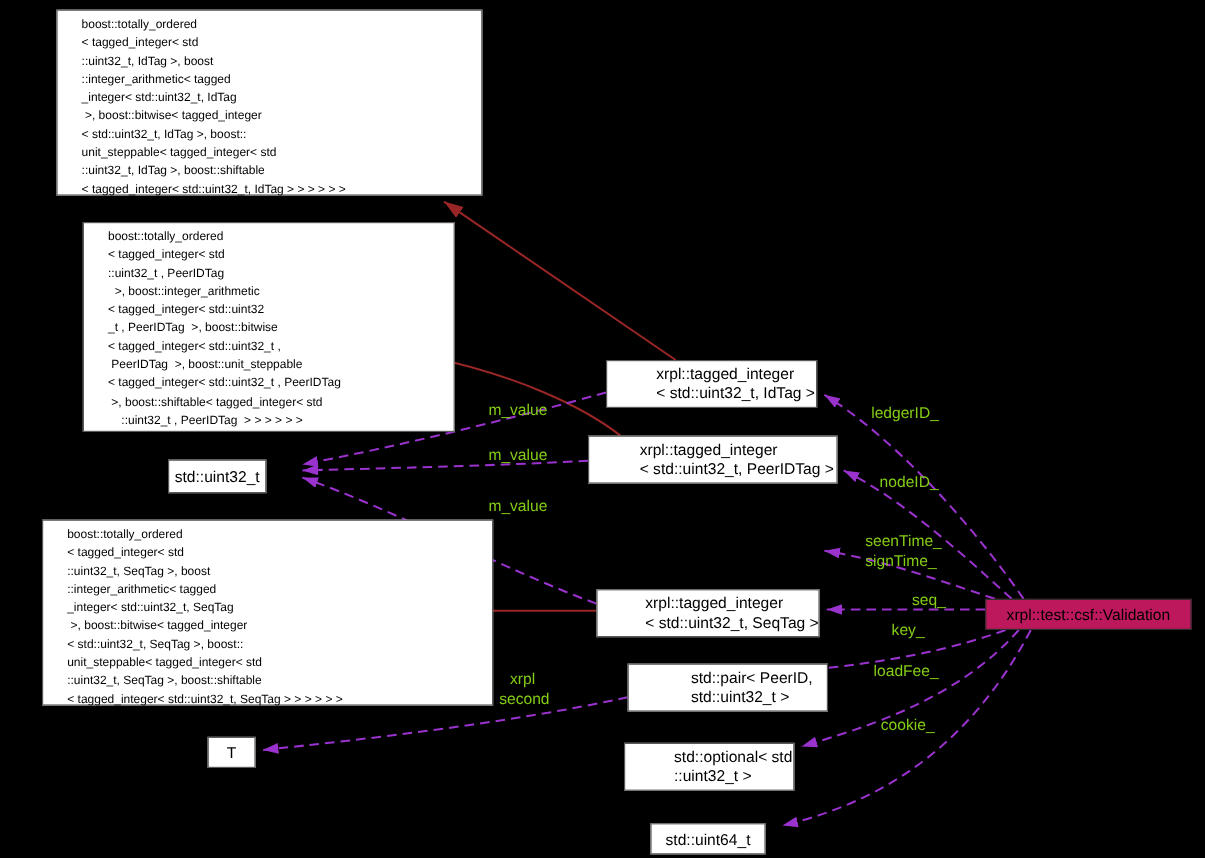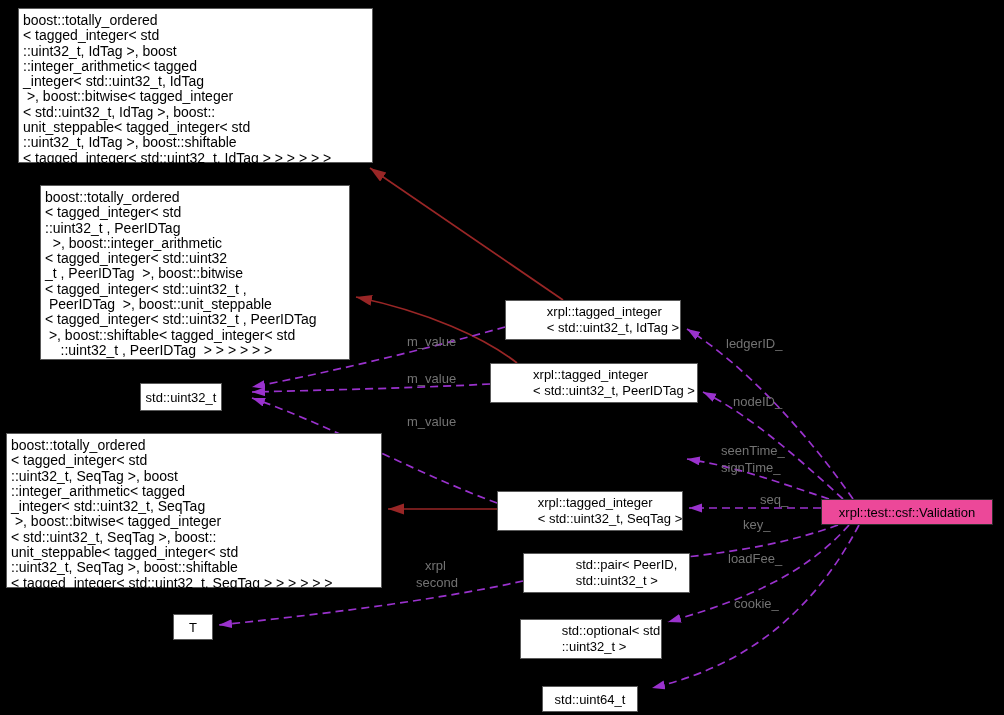--- a/index.html
+++ b/index.html
@@ -6,34 +6,34 @@
   .canvas {
     position:relative; width:1004px; height:715px; background:#000;
     font-family:"Liberation Sans","DejaVu Sans",sans-serif; overflow:hidden;
   }
   svg.edges { position:absolute; left:0; top:0; width:1004px; height:715px; }
   .node {
     position:absolute; box-sizing:border-box; background:#ffffff; color:#000;
     border:1.5px solid #5a5a5a; white-space:pre; display:flex;
   }
   .node.big {
-    padding:4px 4px; font-size:14px; line-height:15.3px;
-    align-items:flex-start; justify-content:flex-start;
+    padding:4px 20px; font-size:10px; line-height:15.3px;
+    align-items:flex-start; justify-content:flex-start;margin-left:29px;
   }
   .node.center {
     align-items:center; justify-content:center; text-align:left;
     font-size:13px; line-height:16.5px;padding-left:40px;
   }
   .node.single {
     align-items:center; justify-content:center; text-align:center;
     font-size:13px;
   }
-  .node.selected { background:#ec4899; border-color:#2e2e2e; }
+  .node.selected { background:#be185d; border-color:#2e2e2e; }
   .edge-label {
-    position:absolute; color:#737373; font-size:13px; font-weight:normal;
+    position:absolute; color:#84cc16; font-size:13px; font-weight:normal;
     white-space:nowrap;
   }
 </style>
 </head>
 <body>
 
 <div class="canvas">
 
   <svg class="edges" viewBox="0 0 1004 715">
     <defs>

